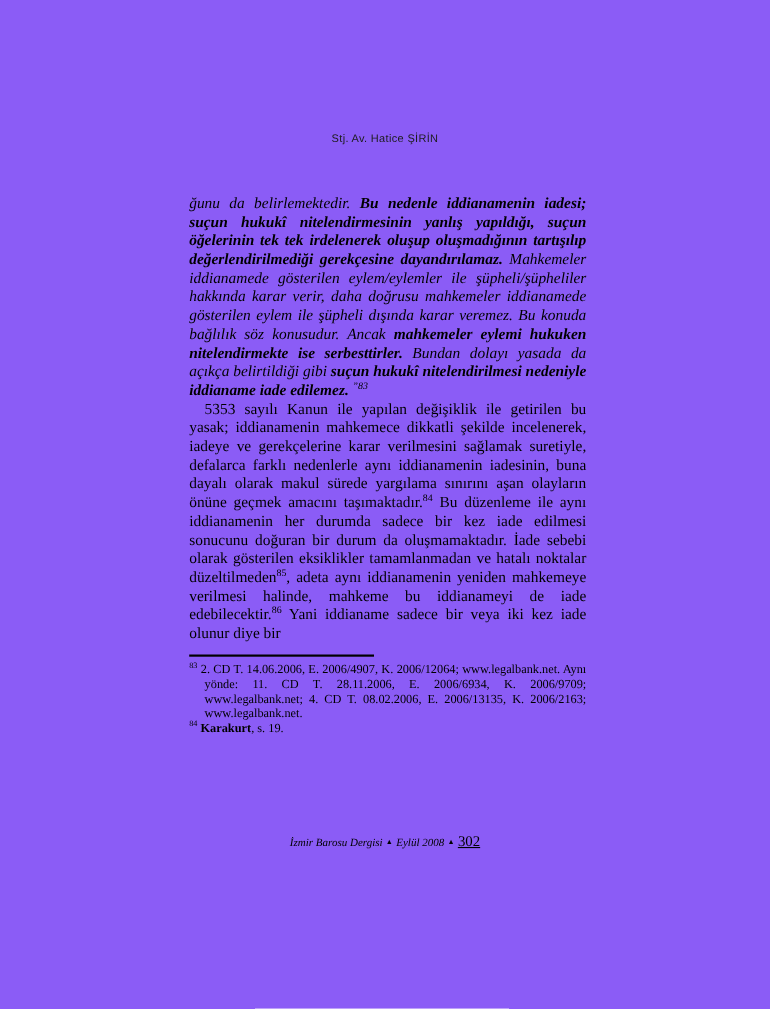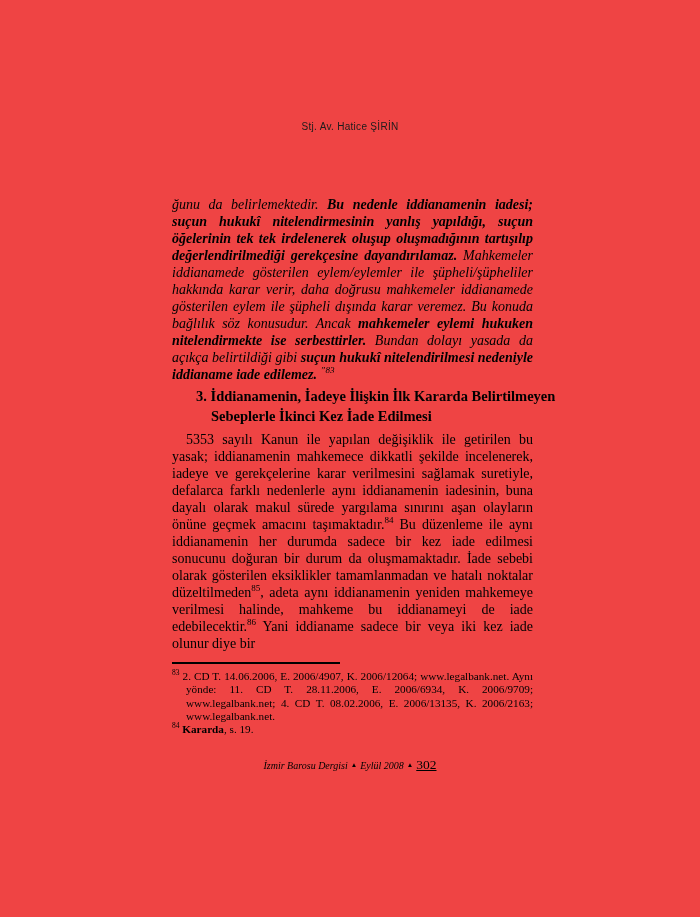--- a/index.html
+++ b/index.html
@@ -1,39 +1,39 @@
 <!DOCTYPE html>
 <html><head>
 <meta charset="utf-8">
 <style>
   html, body { margin: 0; padding: 0; background: #ffffff; }
   .page {
     position: relative;
     width: 700px;
     height: 917px;
-    background: #ef4444;
+    background: #8b5cf6;
     color: #000000;
     font-family: "Liberation Serif", serif;
     overflow: hidden;
   }
   .running-header {
     position: absolute;
     top: 121px;
     left: 0;
     width: 100%;
     text-align: center;
     font-family: "Liberation Sans", sans-serif;
     font-size: 10px;
     letter-spacing: 0.3px;
     color: #1c1c1c;
   }
   .content {
     position: absolute;
     left: 172px;
-    top: 196px;
+    top: 177px;
     width: 361px;
   }
   .para {
     margin: 0;
     font-size: 14px;
     line-height: 17px;
     text-align: justify;
   }
   .quote { font-style: italic; }
   .b { font-weight: bold; }
@@ -98,32 +98,28 @@
 <body>
 
 <div class="page">
 
   <div class="running-header">Stj. Av. Hatice ŞİRİN</div>
 
   <div class="content">
 
     <p class="para quote"><span>ğunu da belirlemektedir. </span><span class="b">Bu nedenle iddianamenin iadesi; suçun hukukî nitelendirmesinin yanlış yapıldığı, suçun öğelerinin tek tek irdelenerek oluşup oluşmadığının tartışılıp değerlendirilmediği gerekçesine dayandırılamaz. </span><span>Mahkemeler iddianamede gösterilen eylem/eylemler ile şüpheli/şüpheliler hakkında karar verir, daha doğrusu mahkemeler iddianamede gösterilen eylem ile şüpheli dışında karar veremez. Bu konuda bağlılık söz konusudur. Ancak </span><span class="b">mahkemeler eylemi hukuken nitelendirmekte ise serbesttirler. </span><span>Bundan dolayı yasada da açıkça belirtildiği gibi </span><span class="b">suçun hukukî nitelendirilmesi nedeniyle iddianame iade edilemez. </span><sup><span>”</span><span>83</span></sup></p>
 
-    <h2 class="heading">
-      <span class="h-line h-line1">3. İddianamenin, İadeye İlişkin İlk Kararda Belirtilmeyen</span>
-      <span class="h-line h-line2">Sebeplerle İkinci Kez İade Edilmesi</span>
-    </h2>
 
     <p class="para body-para"><span>5353 sayılı Kanun ile yapılan değişiklik ile getirilen bu yasak; iddianamenin mahkemece dikkatli şekilde incelenerek, iadeye ve gerekçelerine karar verilmesini sağlamak suretiyle, defalarca farklı nedenlerle aynı iddianamenin iadesinin, buna dayalı olarak makul sürede yargılama sınırını aşan olayların önüne geçmek amacını taşımaktadır.</span><sup>84</sup><span> Bu düzenleme ile aynı iddianamenin her durumda sadece bir kez iade edilmesi sonucunu doğuran bir durum da oluşmamaktadır. İade sebebi olarak gösterilen eksiklikler tamamlanmadan ve hatalı noktalar düzeltilmeden</span><sup>85</sup><span>, adeta aynı iddianamenin yeniden mahkemeye verilmesi halinde, mahkeme bu iddianameyi de iade edebilecektir.</span><sup>86</sup><span> Yani iddianame sadece bir veya iki kez iade olunur diye bir</span></p>
 
     <div class="footnote-rule"></div>
 
     <div class="footnotes">
       <div class="fn"><sup>83</sup> <span>2. CD T. 14.06.2006, E. 2006/4907, K. 2006/12064; www.legalbank.net. Aynı yönde: 11. CD T. 28.11.2006, E. 2006/6934, K. 2006/9709; www.legalbank.net; 4. CD T. 08.02.2006, E. 2006/13135, K. 2006/2163; www.legalbank.net.</span></div>
-      <div class="fn"><sup>84</sup> <span class="b">Kararda</span><span>, s. 19.</span></div>
+      <div class="fn"><sup>84</sup> <span class="b">Karakurt</span><span>, s. 19.</span></div>
     </div>
 
   </div>
 
   <div class="page-footer">
     <span class="f-i">İzmir Barosu Dergisi</span><span class="f-sep">▲</span><span class="f-i">Eylül 2008</span><span class="f-sep">▲</span><span class="f-num">302</span>
   </div>
 
 </div>
 

